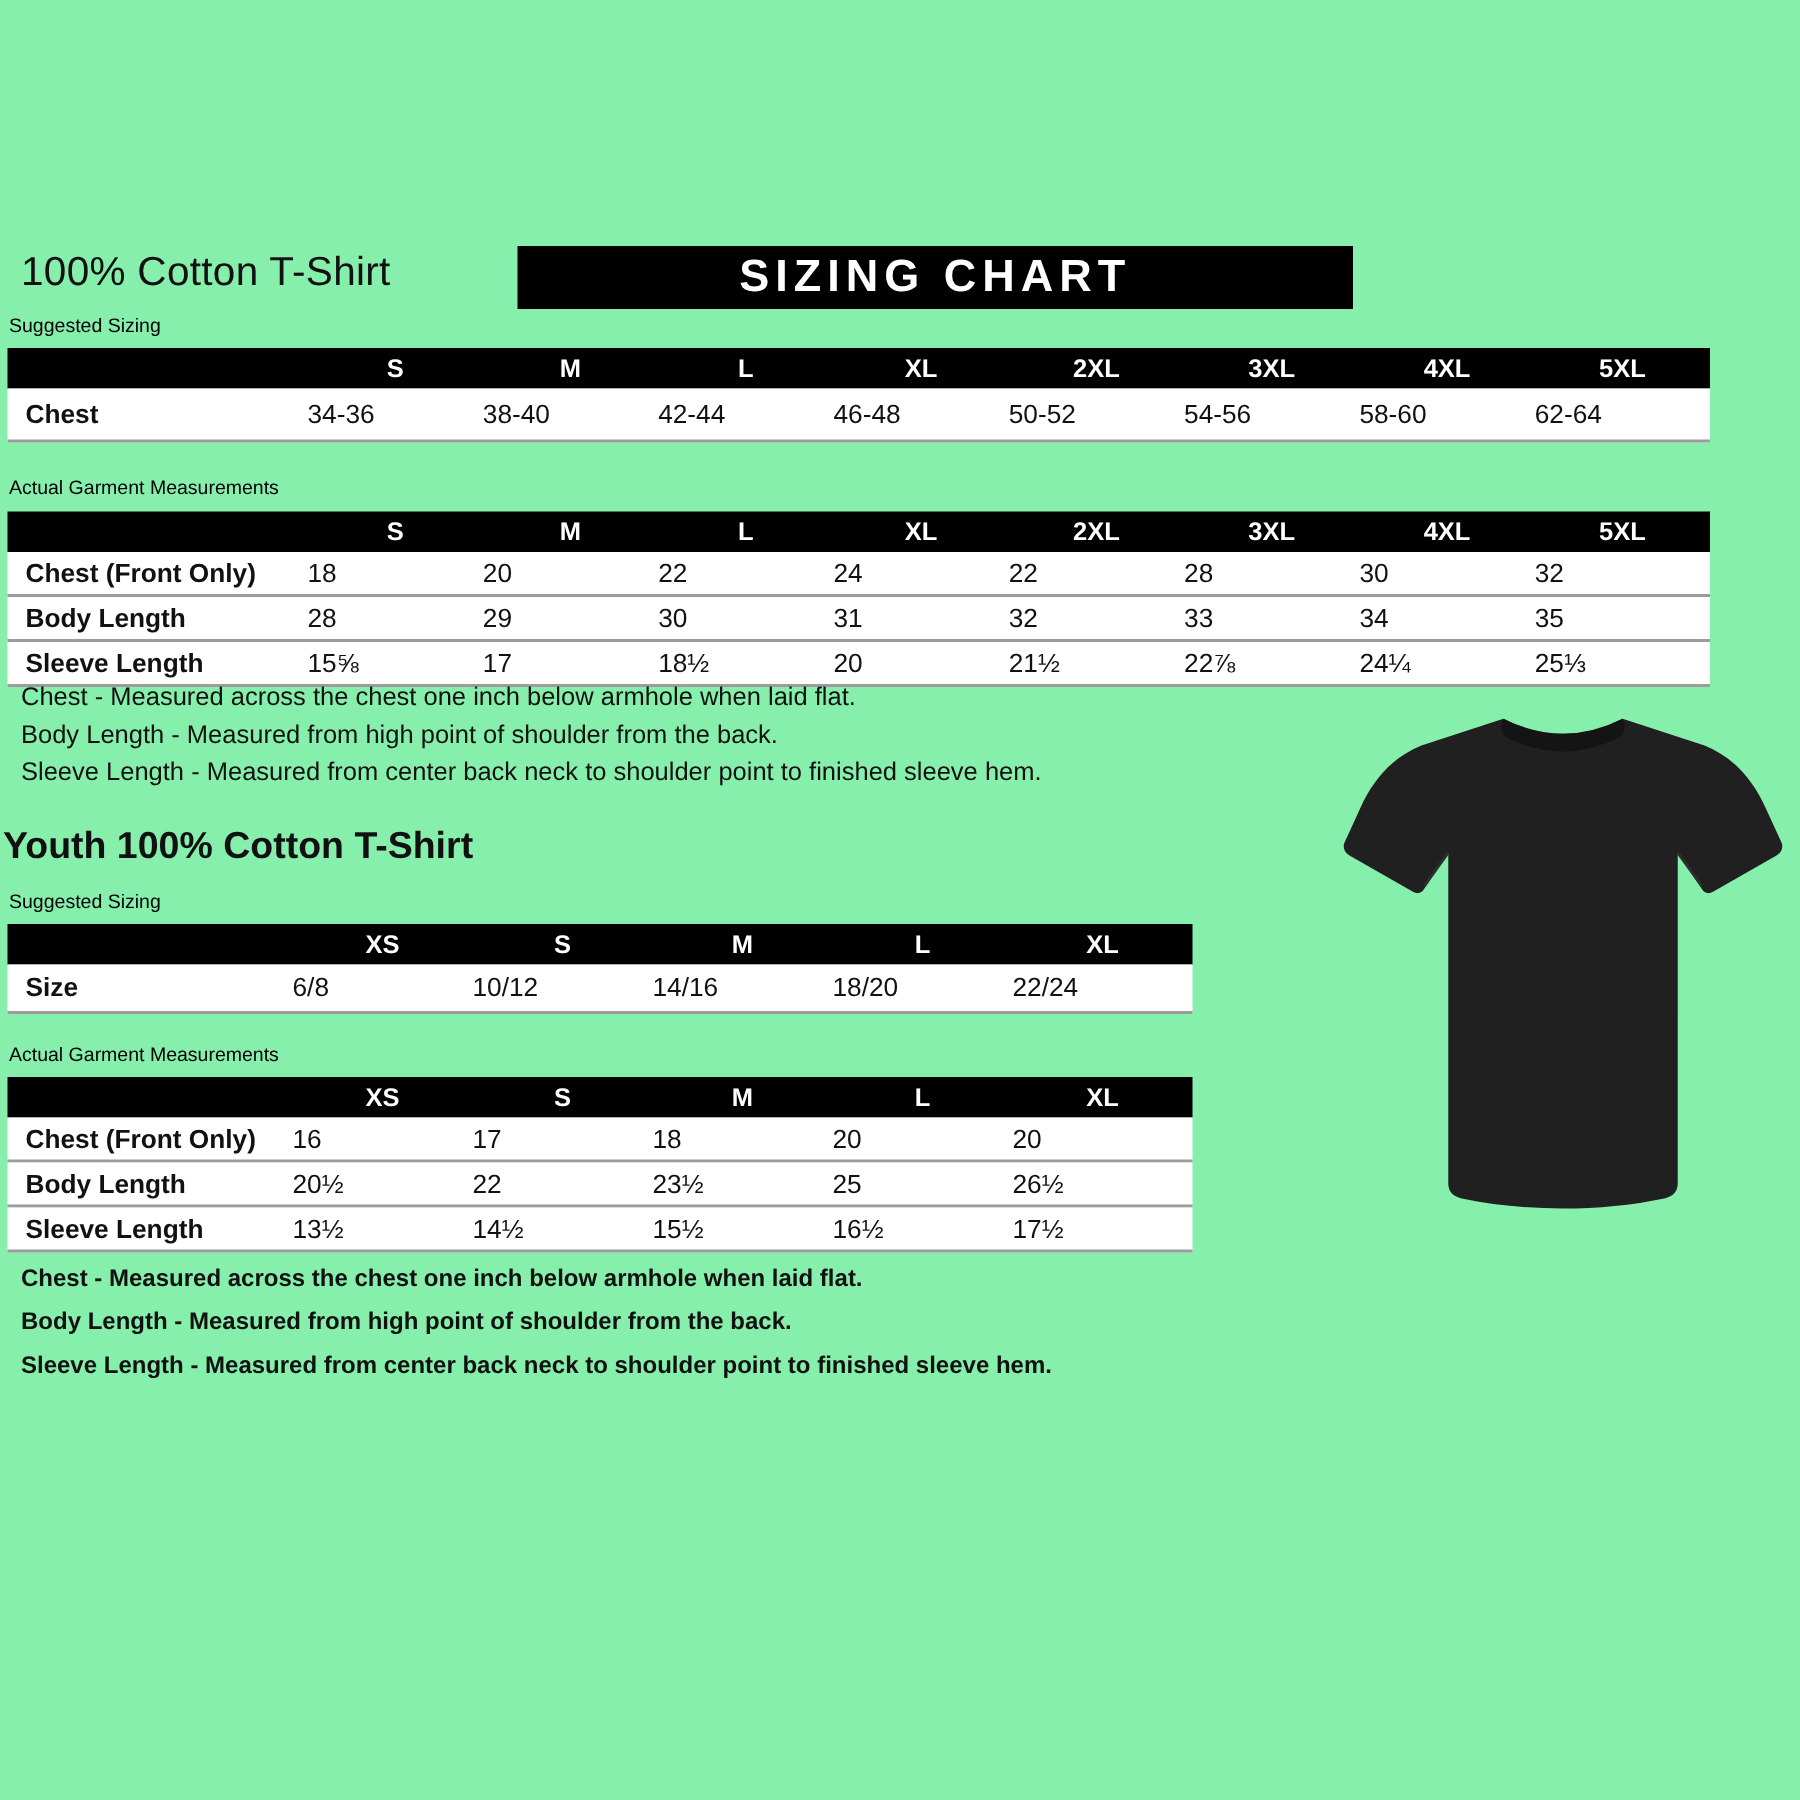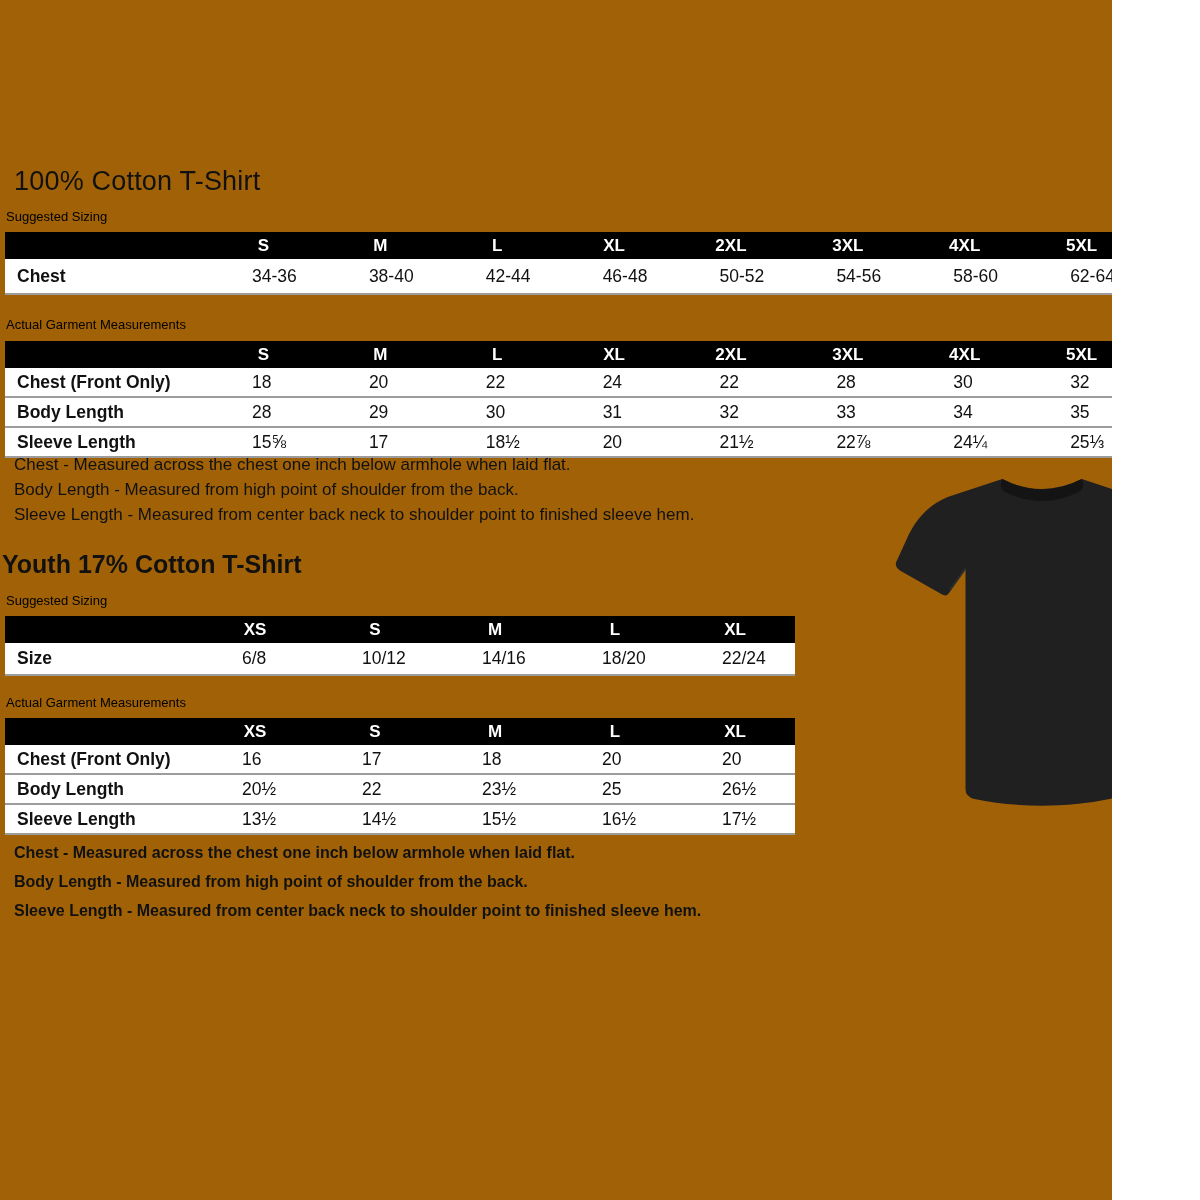--- a/index.html
+++ b/index.html
@@ -1,49 +1,50 @@
 <!DOCTYPE html>
 <html><head>
 <meta charset="utf-8">
 <style>
   html,body{margin:0;padding:0;background:#fff;}
   body{font-family:"Liberation Sans",sans-serif;color:#111;}
-  #page{position:relative;width:1112px;height:1200px;background:#a16207;overflow:hidden;}
+  #page{position:relative;width:1200px;height:1200px;background:#86efac;overflow:hidden;}
 
   .abs{position:absolute;}
 
   .adult-title{left:14px;top:166px;font-size:27px;font-weight:normal;letter-spacing:0.2px;}
   .banner{left:345px;top:164px;width:557px;height:42px;background:#000;color:#fff;
           font-weight:bold;font-size:30px;letter-spacing:4px;text-align:center;line-height:42px;}
   .section-label{font-size:13px;color:#000;}
   .youth-title{left:2px;top:550px;font-size:25px;font-weight:bold;}
 
   .sheet-table{position:absolute;}
   .t-row{display:grid;align-items:center;}
   .cols9{grid-template-columns:200px repeat(8,1fr);}
   .cols6{grid-template-columns:190px repeat(5,1fr);}
   .t-head{background:#000;color:#fff;height:27px;}
   .hc{font-weight:bold;font-size:17px;text-align:center;}
-  .t-body{background:#fff;border-bottom:2px solid #9c9c9c;gap:47px;}
+  .t-body{background:#fff;border-bottom:2px solid #9c9c9c;}
   .lc{padding-left:12px;font-size:17.5px;font-weight:bold;white-space:nowrap;}
   .ln{font-weight:bold;margin-top:44px;}
   .vc{text-align:left;font-size:17.5px;}
 
   .notes{line-height:25px;font-size:17px;}
   .notes div{white-space:nowrap;}
   .notes-bottom{line-height:29px;font-size:16px;font-weight:bold;}
 
   .shirt-wrap{left:893px;top:468px;width:298px;height:345px;}
 </style>
 </head>
 <body>
 
 <div id="page">
 
   <div class="abs adult-title">100% Cotton T-Shirt</div>
+  <div class="abs banner">SIZING CHART</div>
   <div class="abs section-label" style="left:6px;top:209px;">Suggested Sizing</div>
 
   <div class="sheet-table" style="left:5px;top:232px;width:1135px;">
     <div class="t-row cols9 t-head">
       <div class="hc"></div>
       <div class="hc">S</div>
       <div class="hc">M</div>
       <div class="hc">L</div>
       <div class="hc">XL</div>
       <div class="hc">2XL</div>
@@ -112,21 +113,21 @@
       <div class="vc">25⅓</div>
     </div>
   </div>
 
   <div class="abs notes" style="left:14px;top:452px;">
     <div>Chest - Measured across the chest one inch below armhole when laid flat.</div>
     <div>Body Length - Measured from high point of shoulder from the back.</div>
     <div>Sleeve Length - Measured from center back neck to shoulder point to finished sleeve hem.</div>
   </div>
 
-  <div class="abs youth-title">Youth 17% Cotton T-Shirt</div>
+  <div class="abs youth-title">Youth 100% Cotton T-Shirt</div>
   <div class="abs section-label" style="left:6px;top:593px;">Suggested Sizing</div>
 
   <div class="sheet-table" style="left:5px;top:616px;width:790px;">
     <div class="t-row cols6 t-head">
       <div class="hc"></div>
       <div class="hc">XS</div>
       <div class="hc">S</div>
       <div class="hc">M</div>
       <div class="hc">L</div>
       <div class="hc">XL</div>

